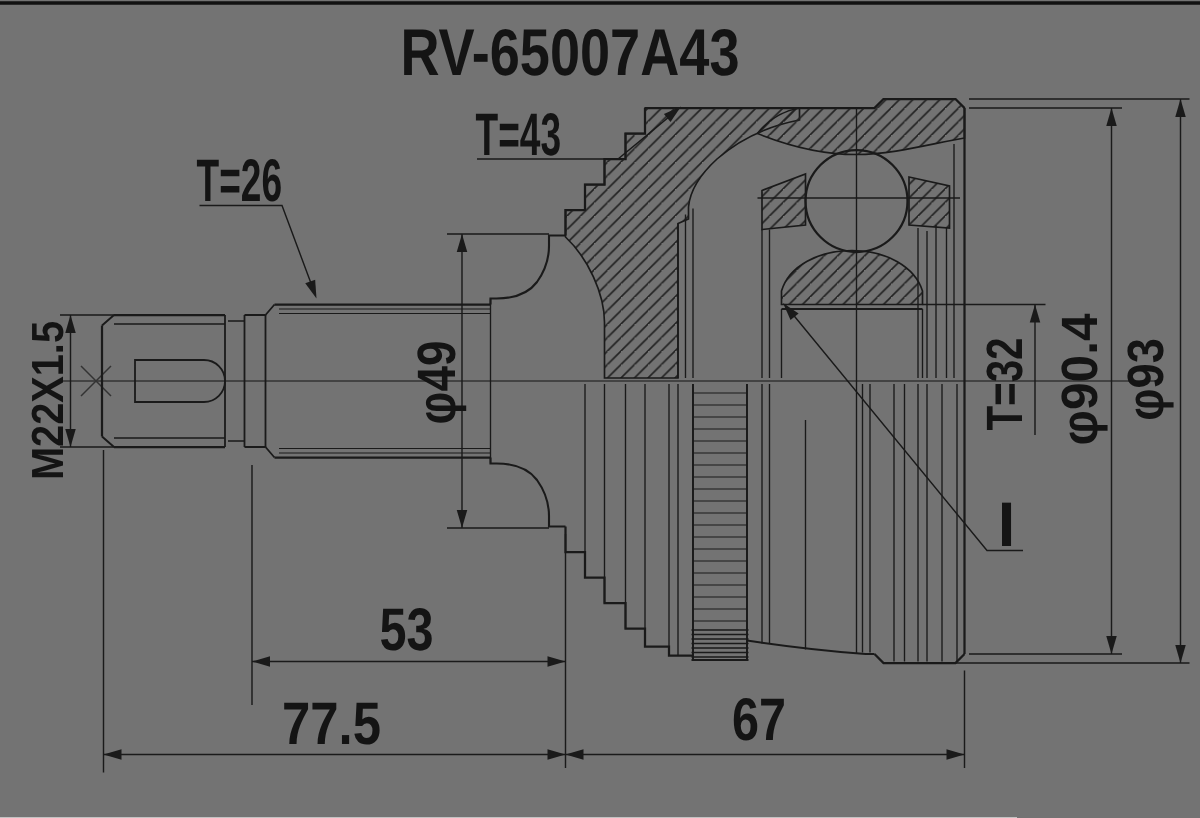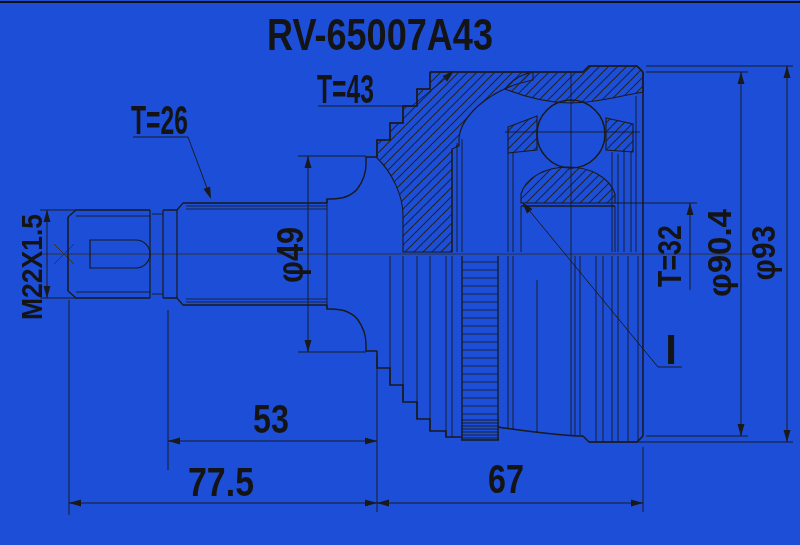--- a/index.html
+++ b/index.html
@@ -1,16 +1,16 @@
 <!DOCTYPE html>
 <html><head>
 <meta charset="utf-8">
 <style>
   html,body{margin:0;padding:0;background:#fff;}
-  #stage{position:relative;width:800px;height:545px;background:#1d4ed8;overflow:hidden;
+  #stage{position:relative;width:800px;height:545px;background:#737373;overflow:hidden;
          font-family:"Liberation Sans","DejaVu Sans",sans-serif;}
   svg text{font-family:"Liberation Sans","DejaVu Sans",sans-serif;fill:#141414;}
   .lbl{font-weight:bold;}
 </style>
 </head>
 <body>
 <div id="stage">
 
 
 

